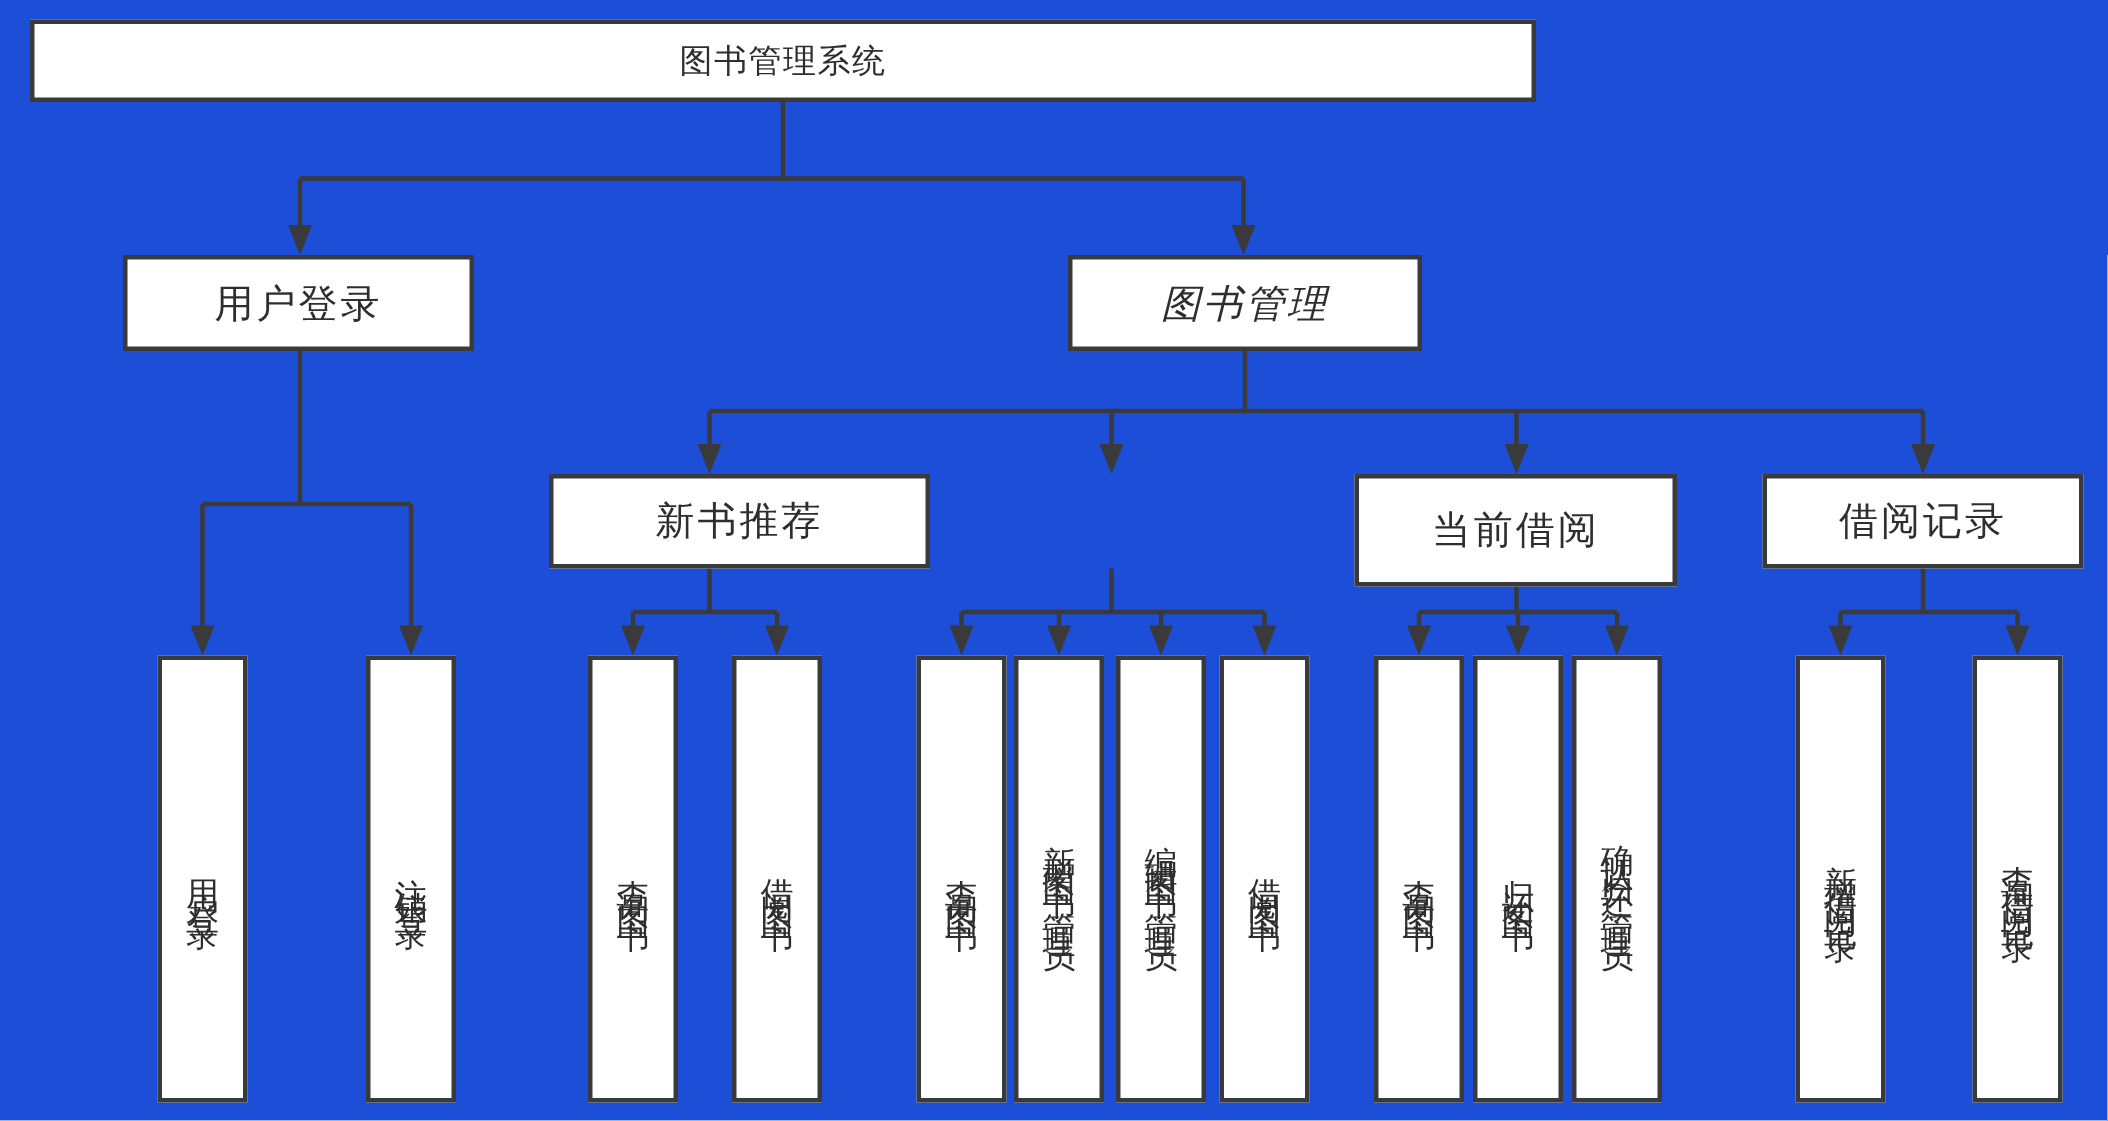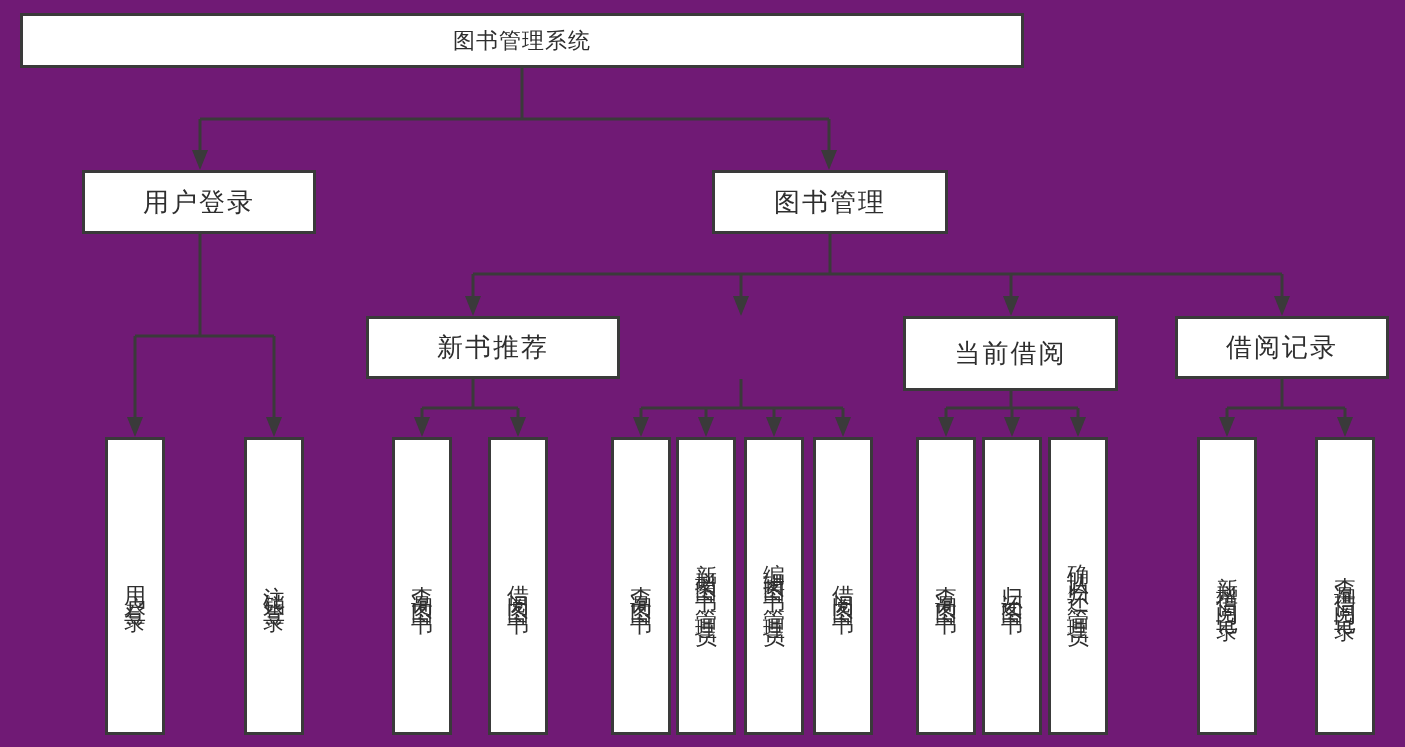--- a/index.html
+++ b/index.html
@@ -5,21 +5,21 @@
   html, body {
     margin: 0;
     padding: 0;
     background: #ffffff;
     font-family: "Liberation Sans", "DejaVu Sans", sans-serif;
   }
   .stage {
     position: relative;
     width: 1405px;
     height: 747px;
-    background: #701a75;
+    background: #1d4ed8;
     overflow: hidden;
   }
   .connectors {
     position: absolute;
     left: 0;
     top: 0;
     z-index: 1;
   }
   .node {
     position: absolute;
@@ -129,21 +129,21 @@
       <polygon points="1004,417 1020,417 1012,437"></polygon>
       <polygon points="1070,417 1086,417 1078,437"></polygon>
       <polygon points="1219,417 1235,417 1227,437"></polygon>
       <polygon points="1337,417 1353,417 1345,437"></polygon>
     </g>
   </svg>
 
   <div class="node root-label" style="left:20px; top:13px; width:1004px; height:55px;">图书管理系统</div>
 
   <div class="node h-label" style="left:82px; top:170px; width:234px; height:64px;">用户登录</div>
-  <div class="node h-label" style="left:712px; top:170px; width:236px; height:64px;">图书管理</div>
+  <div class="node h-label" style="left:712px; top:170px; width:236px; height:64px;font-style:italic;">图书管理</div>
 
   <div class="node h-label" style="left:366px; top:316px; width:254px; height:63px;">新书推荐</div>
   <div class="node h-label" style="left:903px; top:316px; width:215px; height:75px;">当前借阅</div>
   <div class="node h-label" style="left:1175px; top:316px; width:214px; height:63px;">借阅记录</div>
 
   <div class="node v-label" style="left:105px; top:437px; width:60px; height:298px;">
     <span class="vtext">用户登录</span>
   </div>
   <div class="node v-label" style="left:244px; top:437px; width:60px; height:298px;">
     <span class="vtext">注销登录</span>

